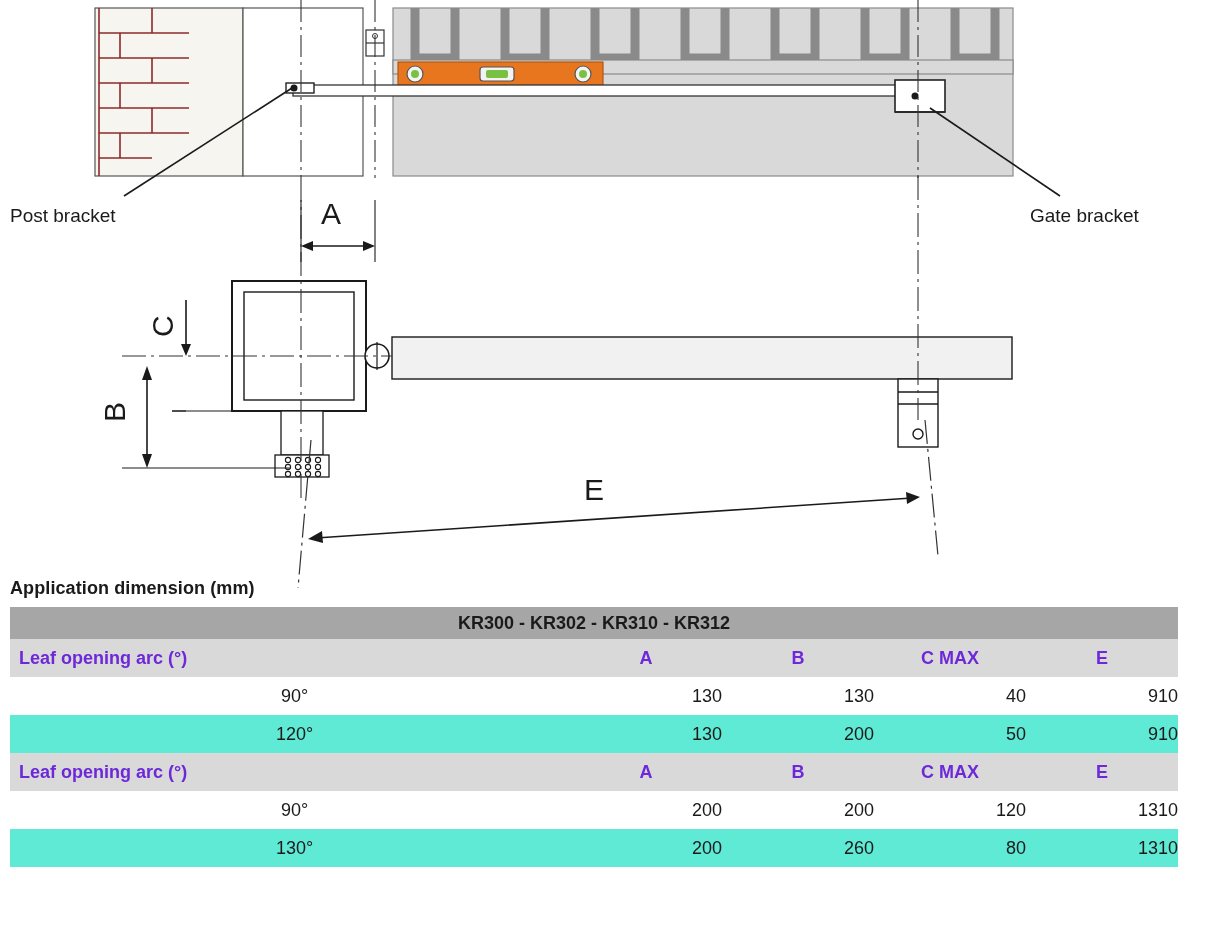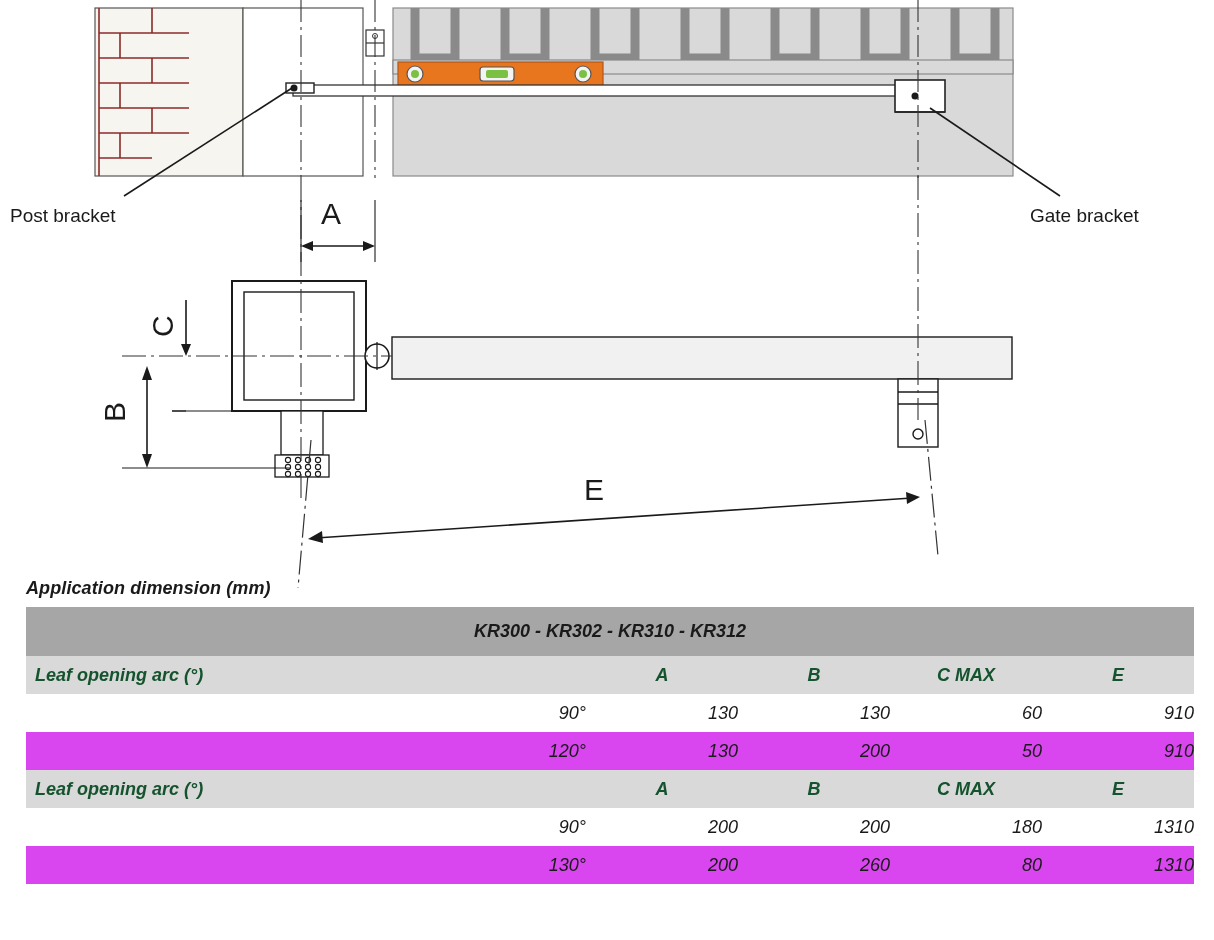--- a/index.html
+++ b/index.html
@@ -27,24 +27,23 @@
     fill: #1a1a1a;
     font-family: "Liberation Sans", sans-serif;
   }
   .dim-letter {
     font-size: 30px;
     fill: #1a1a1a;
     font-family: "Liberation Sans", sans-serif;
   }
   #table-area {
     position: absolute;
-    left: 26px;
+    left: 10px;
     top: 578px;
     width: 1170px;
-    font-style: italic;
   }
   .table-caption {
     font-size: 18px;
     font-weight: bold;
     color: #1a1a1a;
     margin: 0 0 8px 0;
     letter-spacing: 0.1px;
   }
   table.dim-table {
     border-collapse: collapse;
@@ -53,51 +52,51 @@
   }
   table.dim-table td, table.dim-table th {
     padding: 0;
     margin: 0;
   }
   tr.group-row td {
     background: #a6a6a6;
     text-align: center;
     font-weight: bold;
     font-size: 18px;
-    height: 49px;
+    height: 32px;
     color: #1a1a1a;
   }
   tr.head-row td {
     background: #d9d9d9;
     font-weight: bold;
     font-size: 18px;
     height: 38px;
-    color: #14532d;
+    color: #6d28d9;
   }
   tr.head-row td.first {
     text-align: left;
     padding-left: 9px;
   }
   tr.head-row td.num {
     text-align: center;
   }
   tr.data-row td {
     font-size: 18px;
     height: 38px;
     color: #1a1a1a;
   }
   tr.data-row td.first {
-    text-align: right;
+    text-align: center;
     padding-left: 9px;
   }
   tr.data-row td.num {
     text-align: right;
   }
   tr.data-row.white td { background: #ffffff; }
-  tr.data-row.grey td { background: #d946ef; }
+  tr.data-row.grey td { background: #5eead4; }
   .col-label { width: 560px; }
   .col-val { width: 152px; }
 </style>
 </head>
 <body>
 
 <svg id="diagram" viewBox="0 0 1214 600">
 
   <rect x="95" y="8" width="148" height="168" fill="#f7f5ef" stroke="#555" stroke-width="1.2"></rect>
 
@@ -270,21 +269,21 @@
         <td class="first">Leaf opening arc (°)</td>
         <td class="num">A</td>
         <td class="num">B</td>
         <td class="num">C MAX</td>
         <td class="num">E</td>
       </tr>
       <tr class="data-row white">
         <td class="first">90°</td>
         <td class="num">130</td>
         <td class="num">130</td>
-        <td class="num">60</td>
+        <td class="num">40</td>
         <td class="num">910</td>
       </tr>
       <tr class="data-row grey">
         <td class="first">120°</td>
         <td class="num">130</td>
         <td class="num">200</td>
         <td class="num">50</td>
         <td class="num">910</td>
       </tr>
 
@@ -292,21 +291,21 @@
         <td class="first">Leaf opening arc (°)</td>
         <td class="num">A</td>
         <td class="num">B</td>
         <td class="num">C MAX</td>
         <td class="num">E</td>
       </tr>
       <tr class="data-row white">
         <td class="first">90°</td>
         <td class="num">200</td>
         <td class="num">200</td>
-        <td class="num">180</td>
+        <td class="num">120</td>
         <td class="num">1310</td>
       </tr>
       <tr class="data-row grey">
         <td class="first">130°</td>
         <td class="num">200</td>
         <td class="num">260</td>
         <td class="num">80</td>
         <td class="num">1310</td>
       </tr>
     </tbody>

